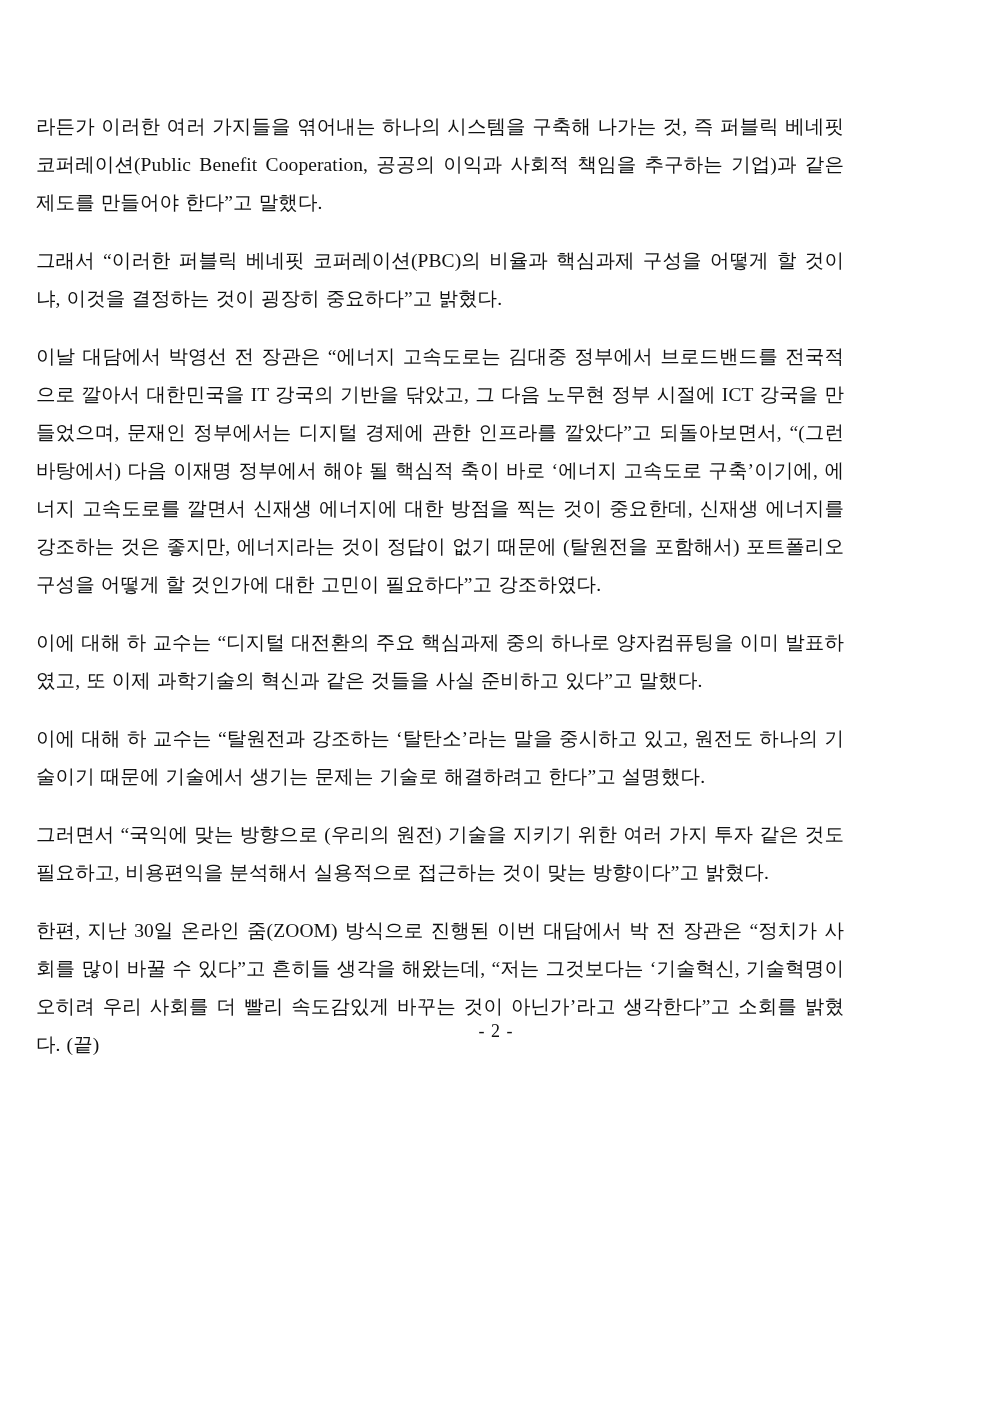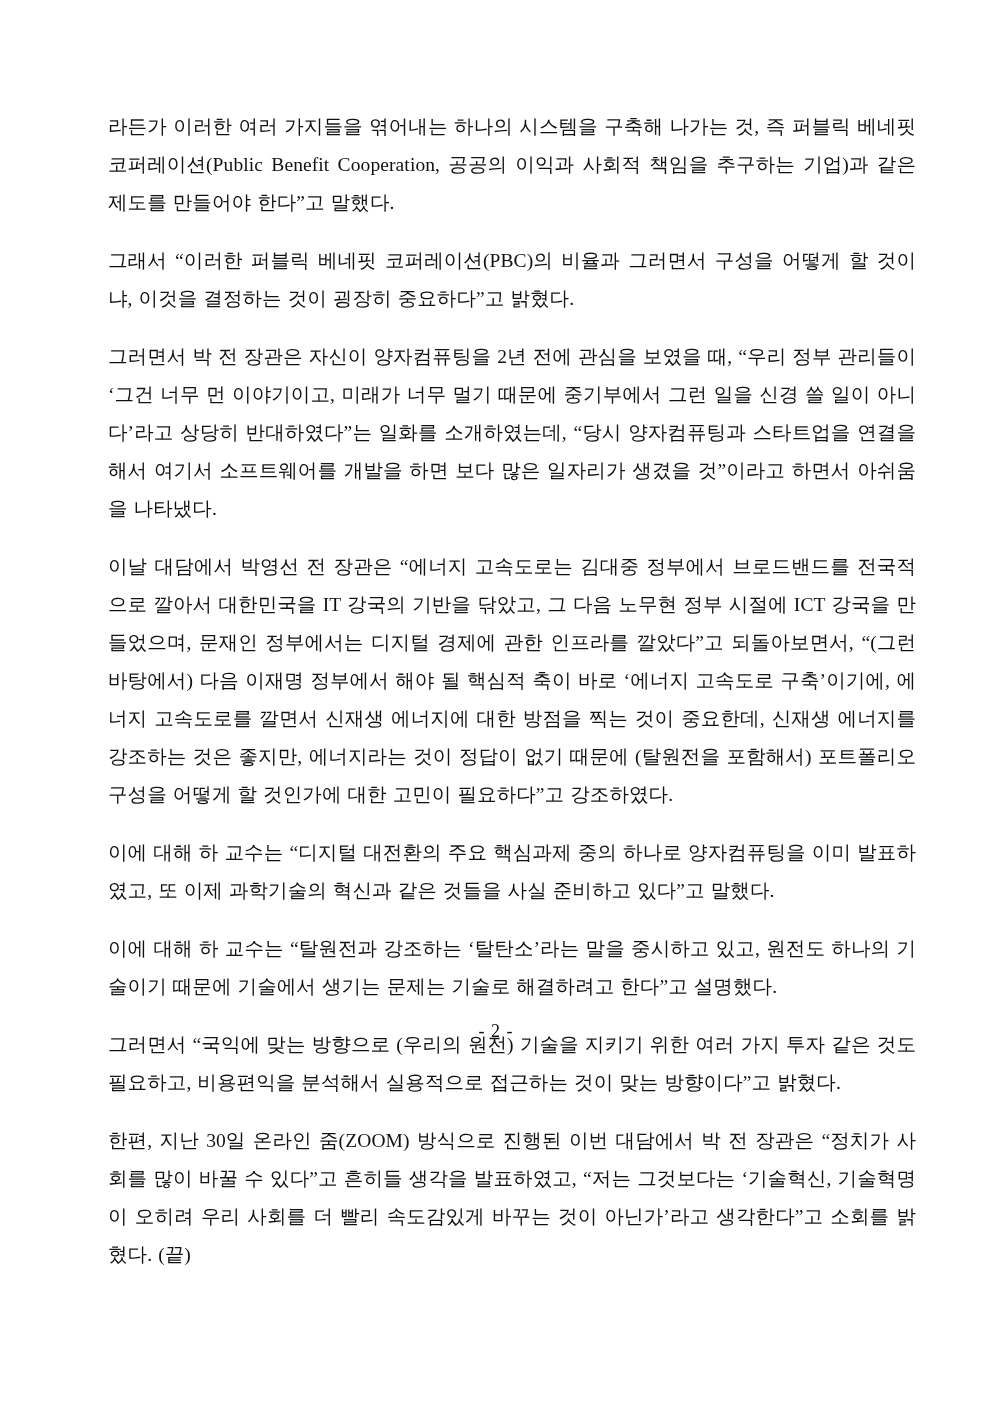--- a/index.html
+++ b/index.html
@@ -12,21 +12,21 @@
     height: 1403px;
     font-family: "Liberation Serif", serif;
     color: #000000;
     position: relative;
     overflow: hidden;
   }
   .page {
     box-sizing: border-box;
     width: 992px;
     height: 1100px;
-    padding: 108px 92px 40px 108px;
+    padding: 108px 92px 40px 36px;
     position: relative;
     background: #ffffff;
   }
   .doc-body {
     width: 808px;
   }
   p.para {
     margin: 0 0 20px 0;
     font-size: 19.5px;
     line-height: 38px;
@@ -51,22 +51,21 @@
     color: #111111;
     letter-spacing: 1px;
   }
 </style>
 </head>
 <body>
 
 <div class="page">
   <div class="doc-body">
     <p class="para">라든가 이러한 여러 가지들을 엮어내는 하나의 시스템을 구축해 나가는 것, 즉 퍼블릭 베네핏 코퍼레이션(Public Benefit Cooperation, 공공의 이익과 사회적 책임을 추구하는 기업)과 같은 제도를 만들어야 한다”고 말했다.</p>
-    <p class="para">그래서 “이러한 퍼블릭 베네핏 코퍼레이션(PBC)의 비율과 그러면서 구성을 어떻게 할 것이냐, 이것을 결정하는 것이 굉장히 중요하다”고 밝혔다.</p>
-    <p class="para">그러면서 박 전 장관은 자신이 양자컴퓨팅을 2년 전에 관심을 보였을 때, “우리 정부 관리들이 ‘그건 너무 먼 이야기이고, 미래가 너무 멀기 때문에 중기부에서 그런 일을 신경 쓸 일이 아니다’라고 상당히 반대하였다”는 일화를 소개하였는데, “당시 양자컴퓨팅과 스타트업을 연결을 해서 여기서 소프트웨어를 개발을 하면 보다 많은 일자리가 생겼을 것”이라고 하면서 아쉬움을 나타냈다.</p>
+    <p class="para">그래서 “이러한 퍼블릭 베네핏 코퍼레이션(PBC)의 비율과 핵심과제 구성을 어떻게 할 것이냐, 이것을 결정하는 것이 굉장히 중요하다”고 밝혔다.</p>
     <p class="para">이날 대담에서 박영선 전 장관은 “에너지 고속도로는 김대중 정부에서 브로드밴드를 전국적으로 깔아서 대한민국을 IT 강국의 기반을 닦았고, 그 다음 노무현 정부 시절에 ICT 강국을 만들었으며, 문재인 정부에서는 디지털 경제에 관한 인프라를 깔았다”고 되돌아보면서, “(그런 바탕에서) 다음 이재명 정부에서 해야 될 핵심적 축이 바로 ‘에너지 고속도로 구축’이기에, 에너지 고속도로를 깔면서 신재생 에너지에 대한 방점을 찍는 것이 중요한데, 신재생 에너지를 강조하는 것은 좋지만, 에너지라는 것이 정답이 없기 때문에 (탈원전을 포함해서) 포트폴리오 구성을 어떻게 할 것인가에 대한 고민이 필요하다”고 강조하였다.</p>
     <p class="para">이에 대해 하 교수는 “디지털 대전환의 주요 핵심과제 중의 하나로 양자컴퓨팅을 이미 발표하였고, 또 이제 과학기술의 혁신과 같은 것들을 사실 준비하고 있다”고 말했다.</p>
     <p class="para">이에 대해 하 교수는 “탈원전과 강조하는 ‘탈탄소’라는 말을 중시하고 있고, 원전도 하나의 기술이기 때문에 기술에서 생기는 문제는 기술로 해결하려고 한다”고 설명했다.</p>
     <p class="para">그러면서 “국익에 맞는 방향으로 (우리의 원전) 기술을 지키기 위한 여러 가지 투자 같은 것도 필요하고, 비용편익을 분석해서 실용적으로 접근하는 것이 맞는 방향이다”고 밝혔다.</p>
-    <p class="para">한편, 지난 30일 온라인 줌(ZOOM) 방식으로 진행된 이번 대담에서 박 전 장관은 “정치가 사회를 많이 바꿀 수 있다”고 흔히들 생각을 발표하였고, “저는 그것보다는 ‘기술혁신, 기술혁명이 오히려 우리 사회를 더 빨리 속도감있게 바꾸는 것이 아닌가’라고 생각한다”고 소회를 밝혔다. (끝)</p>
+    <p class="para">한편, 지난 30일 온라인 줌(ZOOM) 방식으로 진행된 이번 대담에서 박 전 장관은 “정치가 사회를 많이 바꿀 수 있다”고 흔히들 생각을 해왔는데, “저는 그것보다는 ‘기술혁신, 기술혁명이 오히려 우리 사회를 더 빨리 속도감있게 바꾸는 것이 아닌가’라고 생각한다”고 소회를 밝혔다. (끝)</p>
   </div>
   <div class="page-number">- 2 -</div>
 </div>
 
 </body></html>

